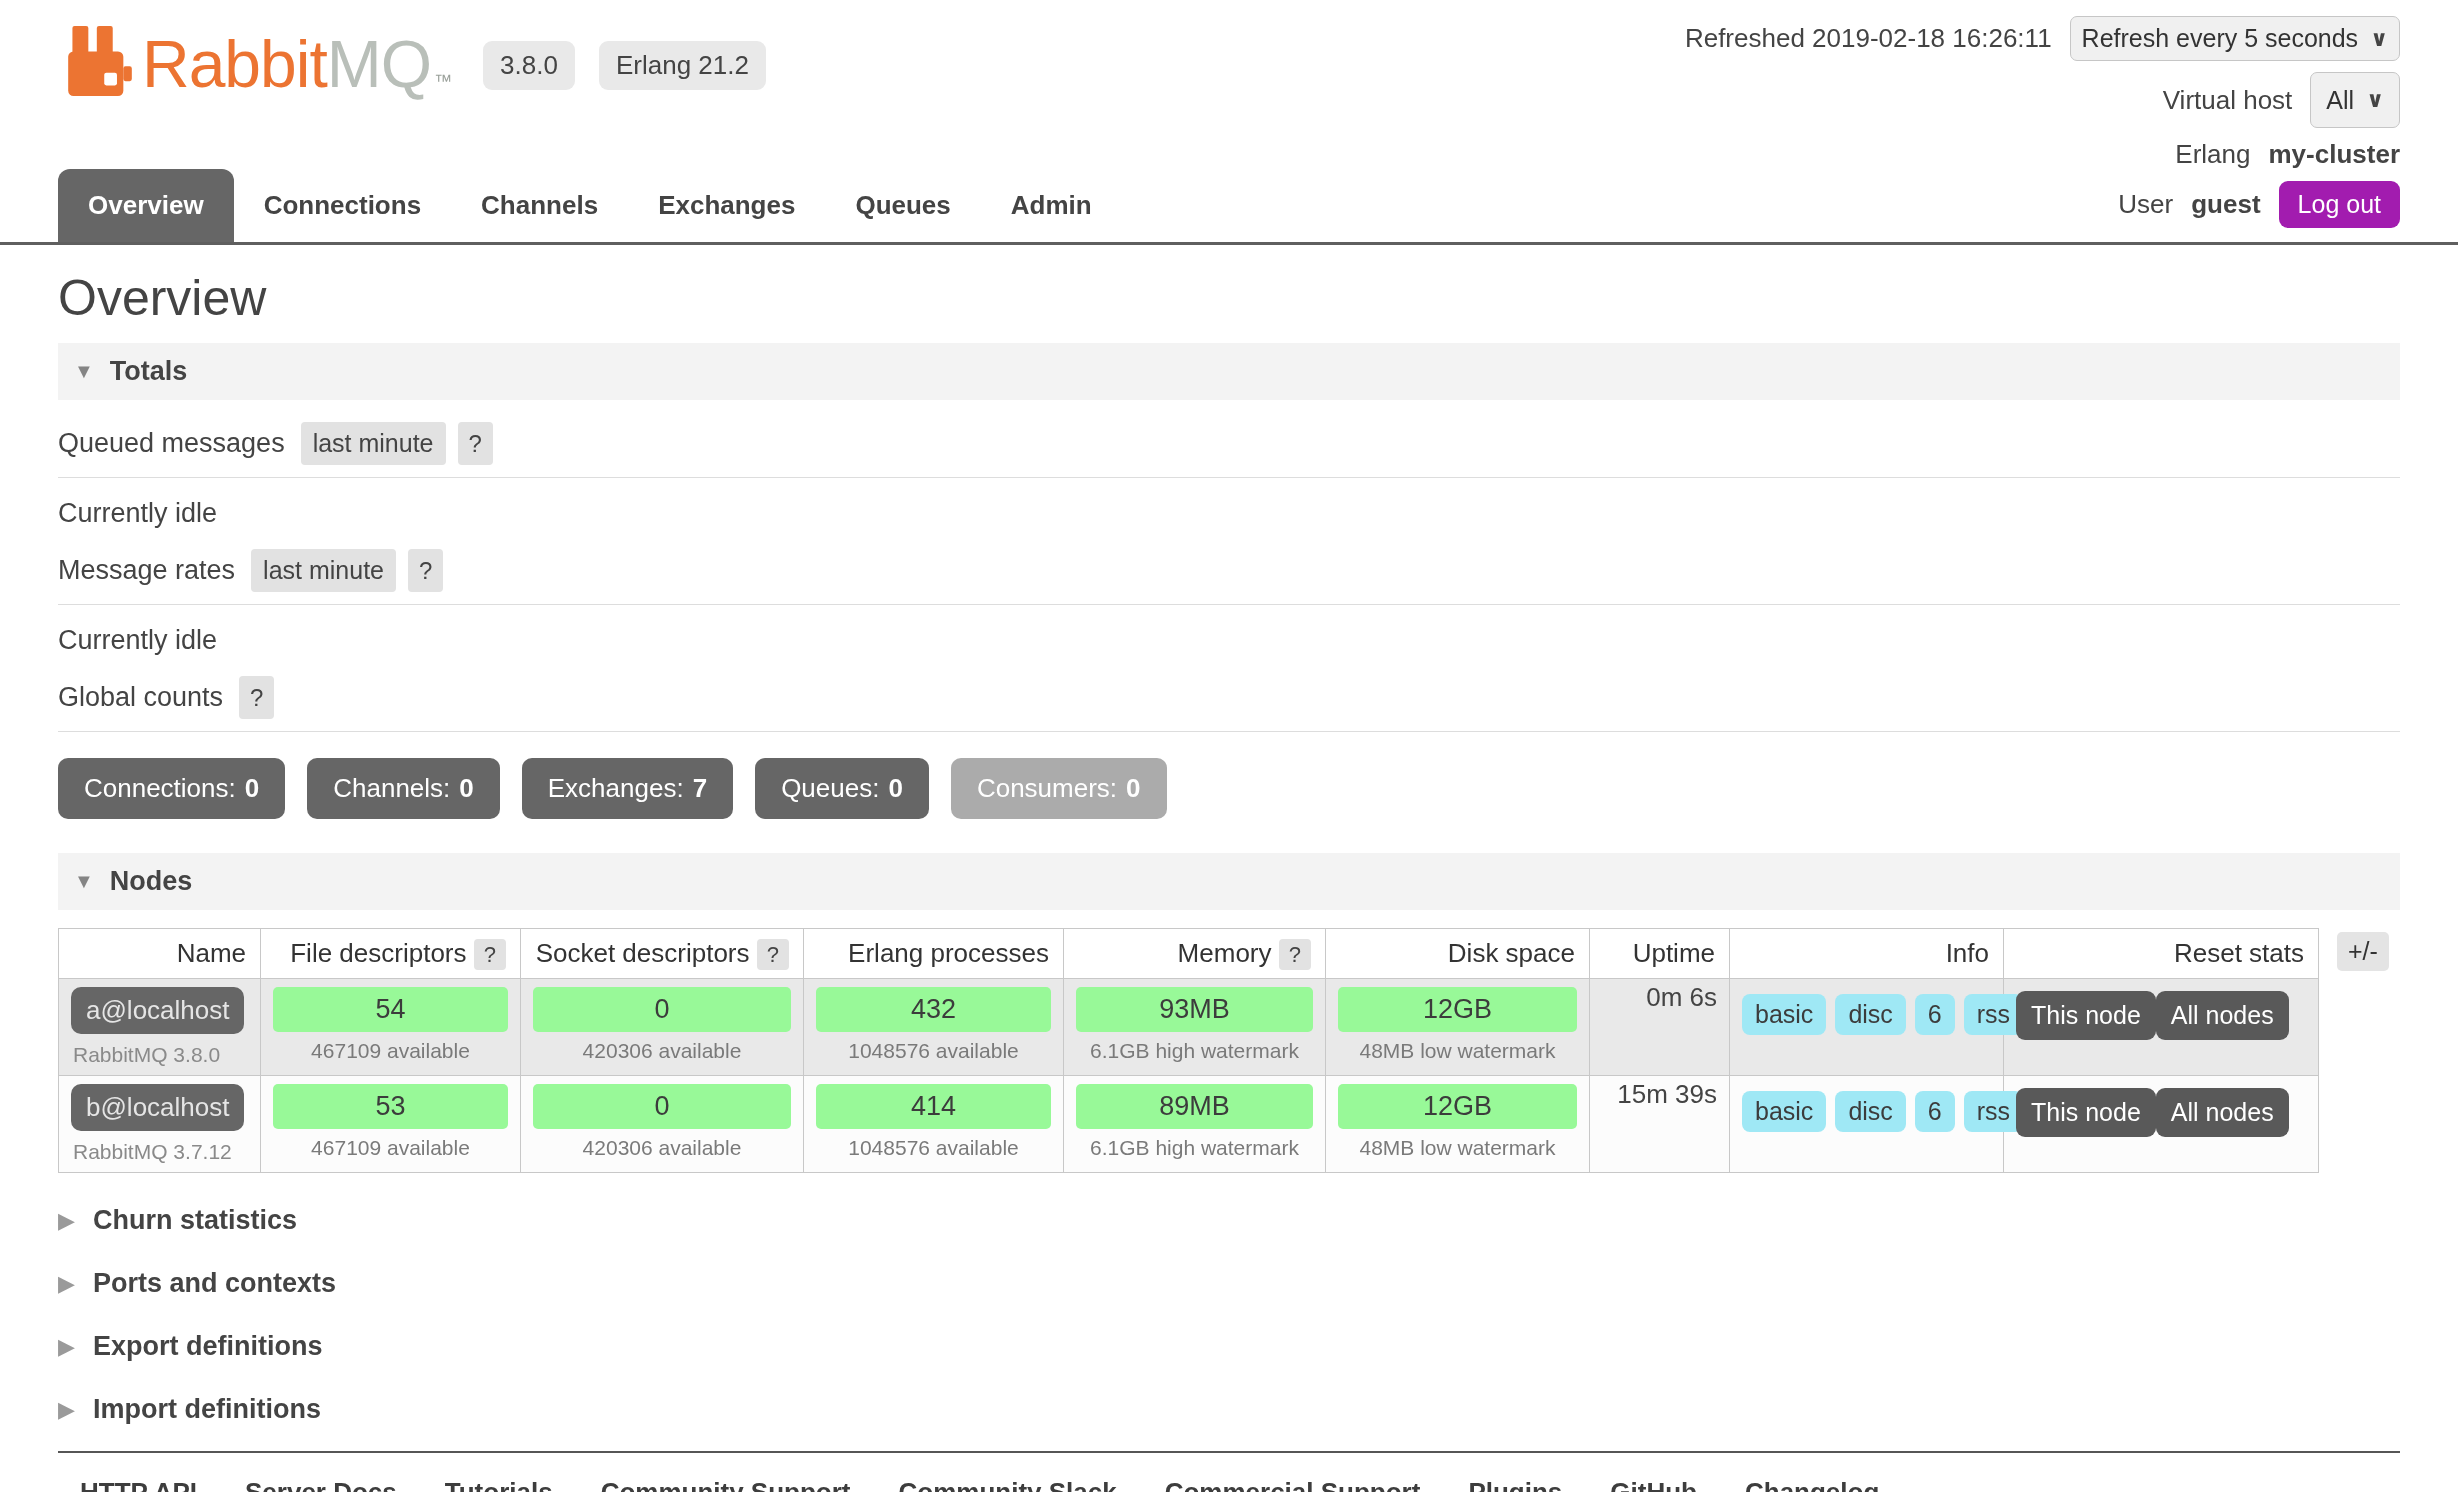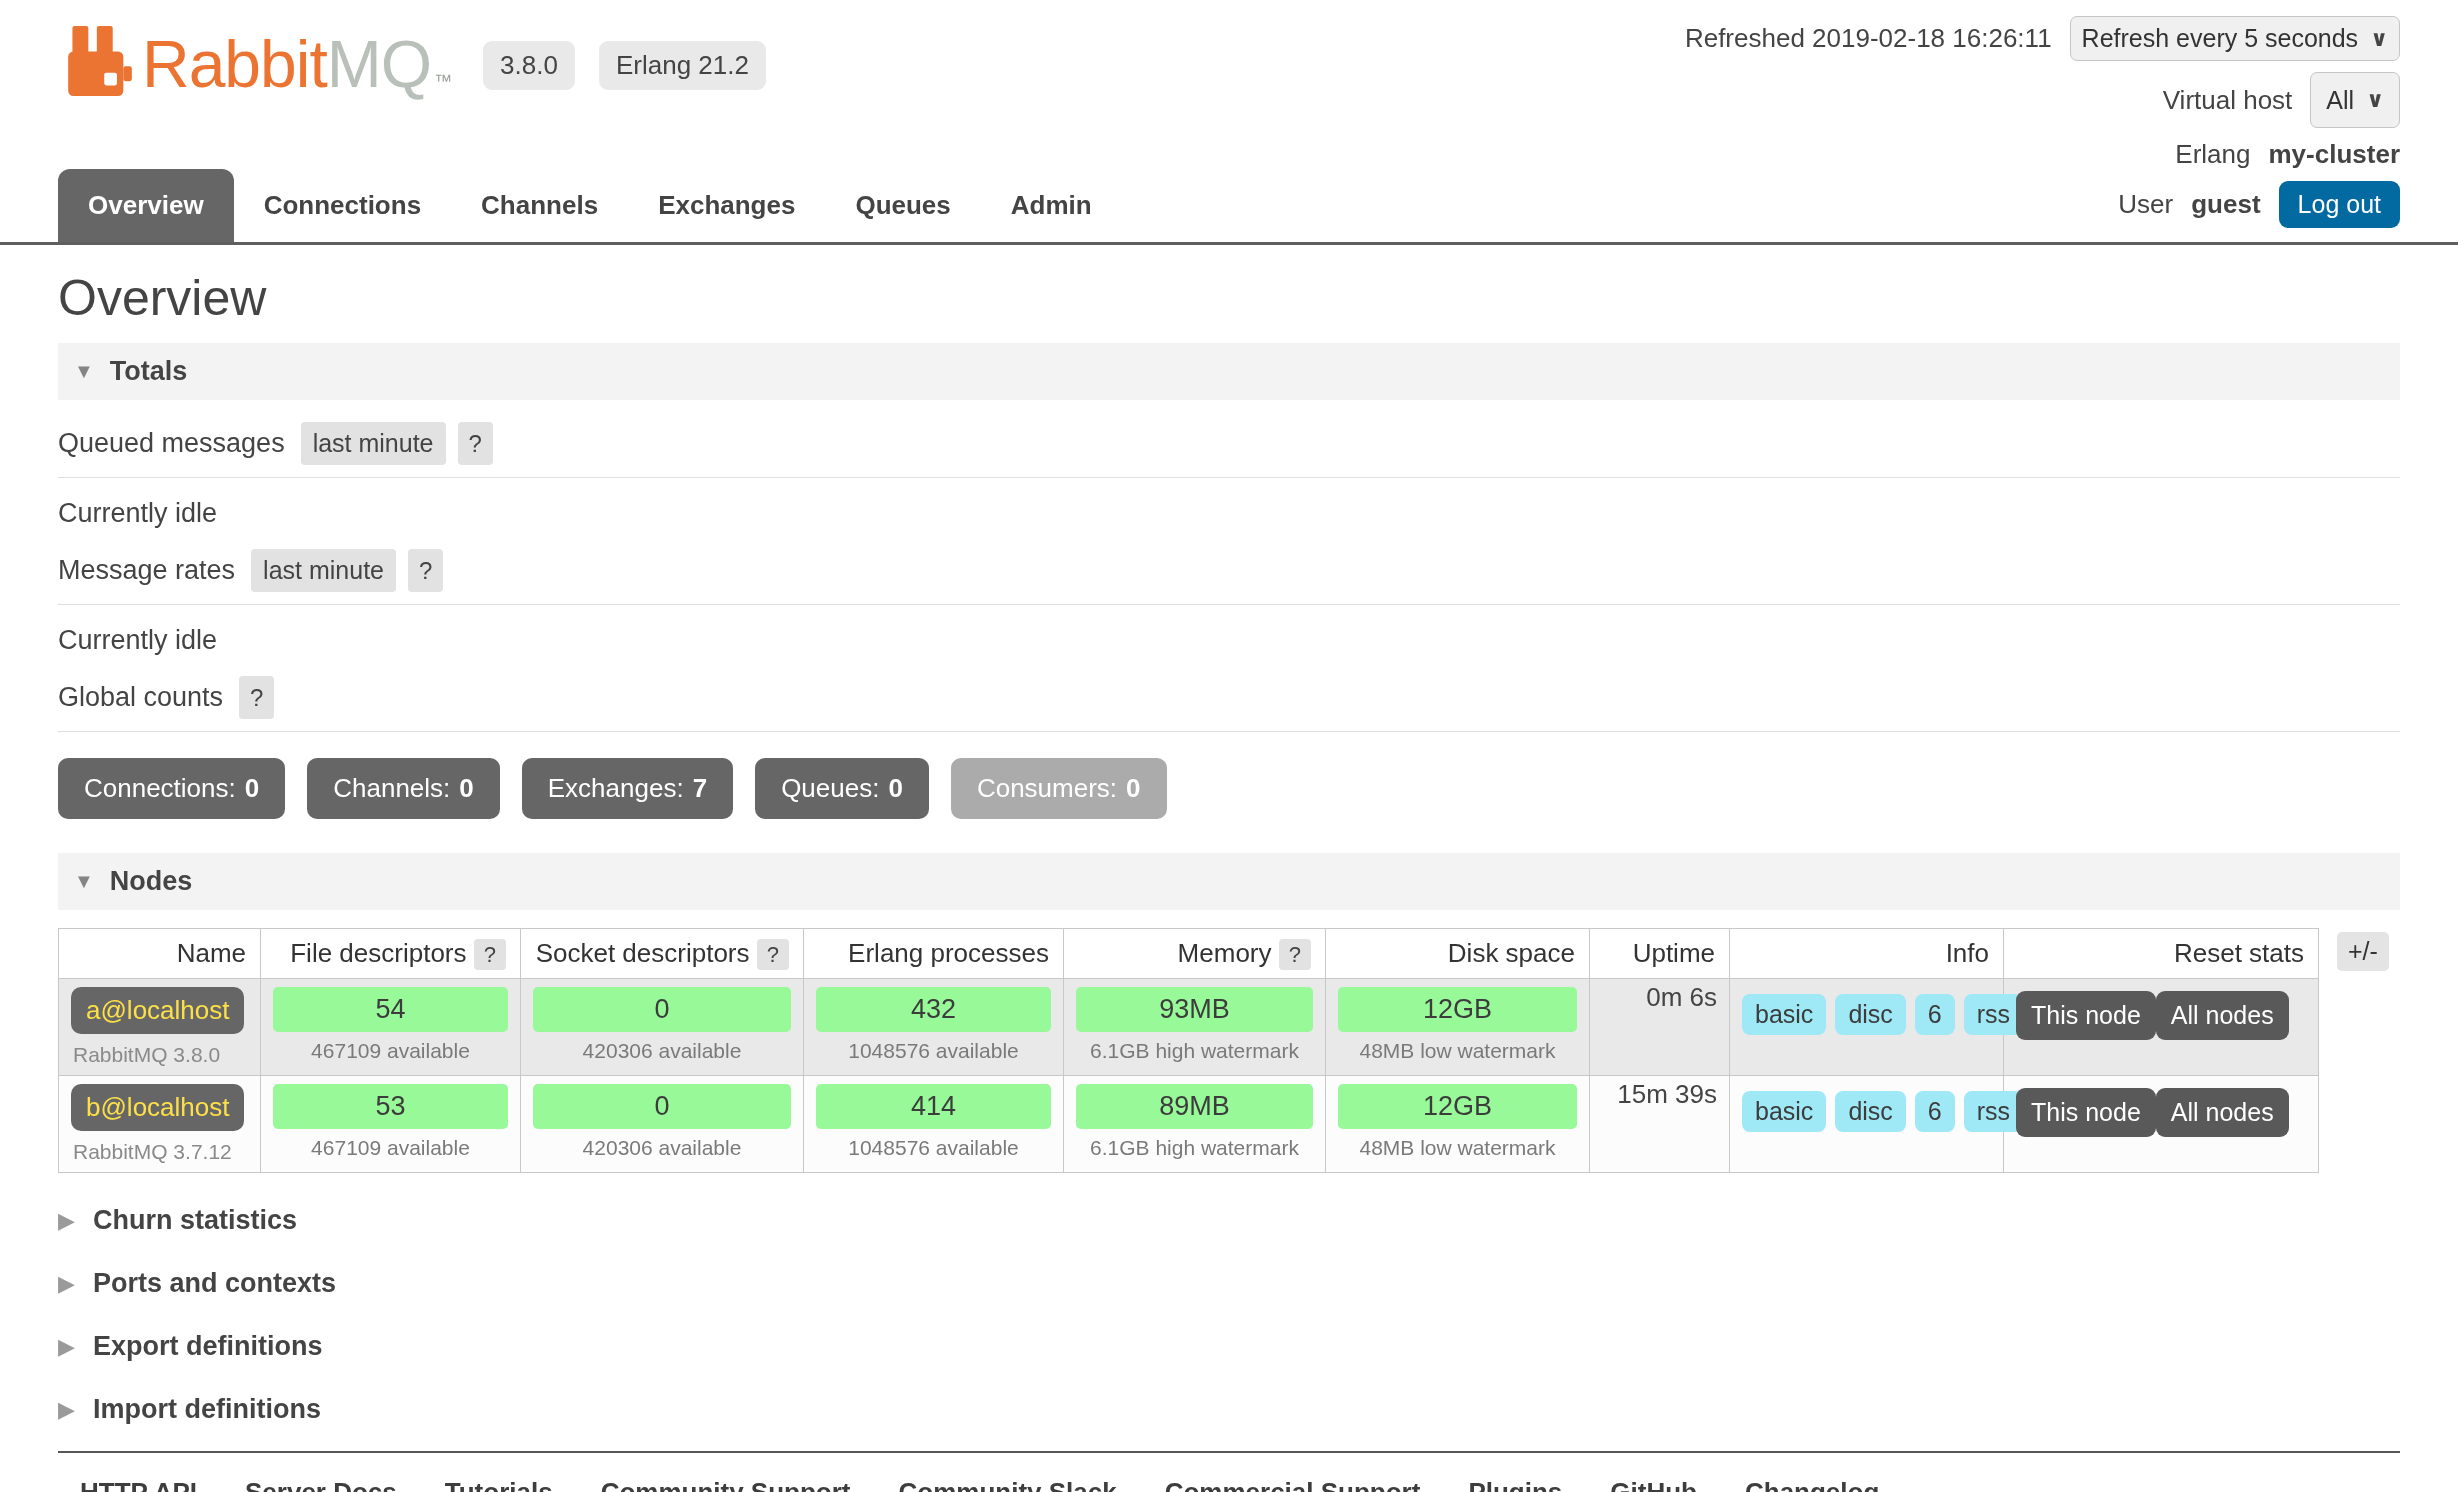--- a/index.html
+++ b/index.html
@@ -15,21 +15,21 @@
   .logo-mq { color: #b9bfb9; }
   .logo-tm { font-size: 18px; color: #9aa09a; margin-left: 3px; }
   .brand-badges { display: flex; gap: 24px; margin-left: 32px; margin-bottom: 6px; }
   .pill { background: #e9e9e9; border-radius: 9px; padding: 9px 17px; font-size: 26px; color: #444; white-space: nowrap; }
 
   .header-right { position: absolute; right: 58px; top: 16px; display: flex; flex-direction: column; align-items: flex-end; gap: 11px; }
   .hr-row { display: flex; align-items: center; gap: 18px; font-size: 26px; color: #444; white-space: nowrap; }
   .select { background: #f0f0f0; border: 1px solid #c6c6c6; border-radius: 7px; height: 45px; padding: 0 11px; font-size: 25px; color: #333; display: flex; align-items: center; gap: 12px; cursor: pointer; }
   .select.small { height: 56px; padding: 0 15px; gap: 12px; }
   .chev { font-size: 22px; font-weight: bold; color: #444; }
-  .logout-btn { background: #0369a1; color: #fff; border: none; border-radius: 9px; padding: 9px 19px; font-size: 25px; font-family: inherit; cursor: pointer; }
+  .logout-btn { background: #a21caf; color: #fff; border: none; border-radius: 9px; padding: 9px 19px; font-size: 25px; font-family: inherit; cursor: pointer; }
 
   .tabs { position: absolute; left: 58px; bottom: 0; display: flex; }
   .tab { padding: 21px 30px; font-weight: bold; font-size: 26px; color: #444; cursor: pointer; }
   .tab.selected { background: #666; color: #fff; border-radius: 12px 12px 0 0; }
 
   
   main { padding: 0 58px; }
   h1 { font-size: 50px; font-weight: normal; color: #444; margin: 24px 0 16px; }
 
   .section-bar { background: #f3f3f3; padding: 13px 16px; font-size: 27px; font-weight: bold; color: #444; display: flex; align-items: center; gap: 16px; cursor: pointer; }
@@ -50,21 +50,21 @@
   .nodes-bar { margin-top: 34px; }
 
   .table-wrap { display: flex; align-items: flex-start; margin-top: 18px; }
   table { border-collapse: collapse; table-layout: fixed; width: 2260px; }
   th { font-size: 26px; font-weight: normal; color: #333; text-align: right; padding: 9px 14px; border: 1px solid #c8c8c8; background: #fff; white-space: nowrap; }
   th .help { font-size: 22px; padding: 3px 10px; }
   td { border: 1px solid #c8c8c8; padding: 8px 12px; vertical-align: top; font-size: 26px; color: #444; }
   tr.striped td { background: #e9e9e9; }
   tr.plain td { background: #fcfcfc; }
 
-  .node-badge { background: #666; color: #fde047; border-radius: 10px; padding: 8px 15px; font-size: 26px; display: inline-block; white-space: nowrap; }
+  .node-badge { background: #666; color: #e5e5e5; border-radius: 10px; padding: 8px 15px; font-size: 26px; display: inline-block; white-space: nowrap; }
   .node-sub { font-size: 21px; color: #8a8a8a; margin-top: 9px; padding-left: 2px; white-space: nowrap; }
 
   .meter { background: var(--ok-green, #98f998); border-radius: 5px; text-align: center; font-size: 27px; color: #3c3c3c; padding: 7px 0; }
   .meter-sub { text-align: center; font-size: 21px; color: #7a7a7a; margin-top: 7px; white-space: nowrap; }
 
   .uptime-cell { text-align: right; padding-top: 3px; white-space: nowrap; }
 
   .tags { display: flex; gap: 9px; padding-top: 7px; }
   .tag { background: var(--info-blue, #9fe8f5); border-radius: 8px; padding: 6px 13px; font-size: 25px; color: #3c3c3c; cursor: pointer; }
 

